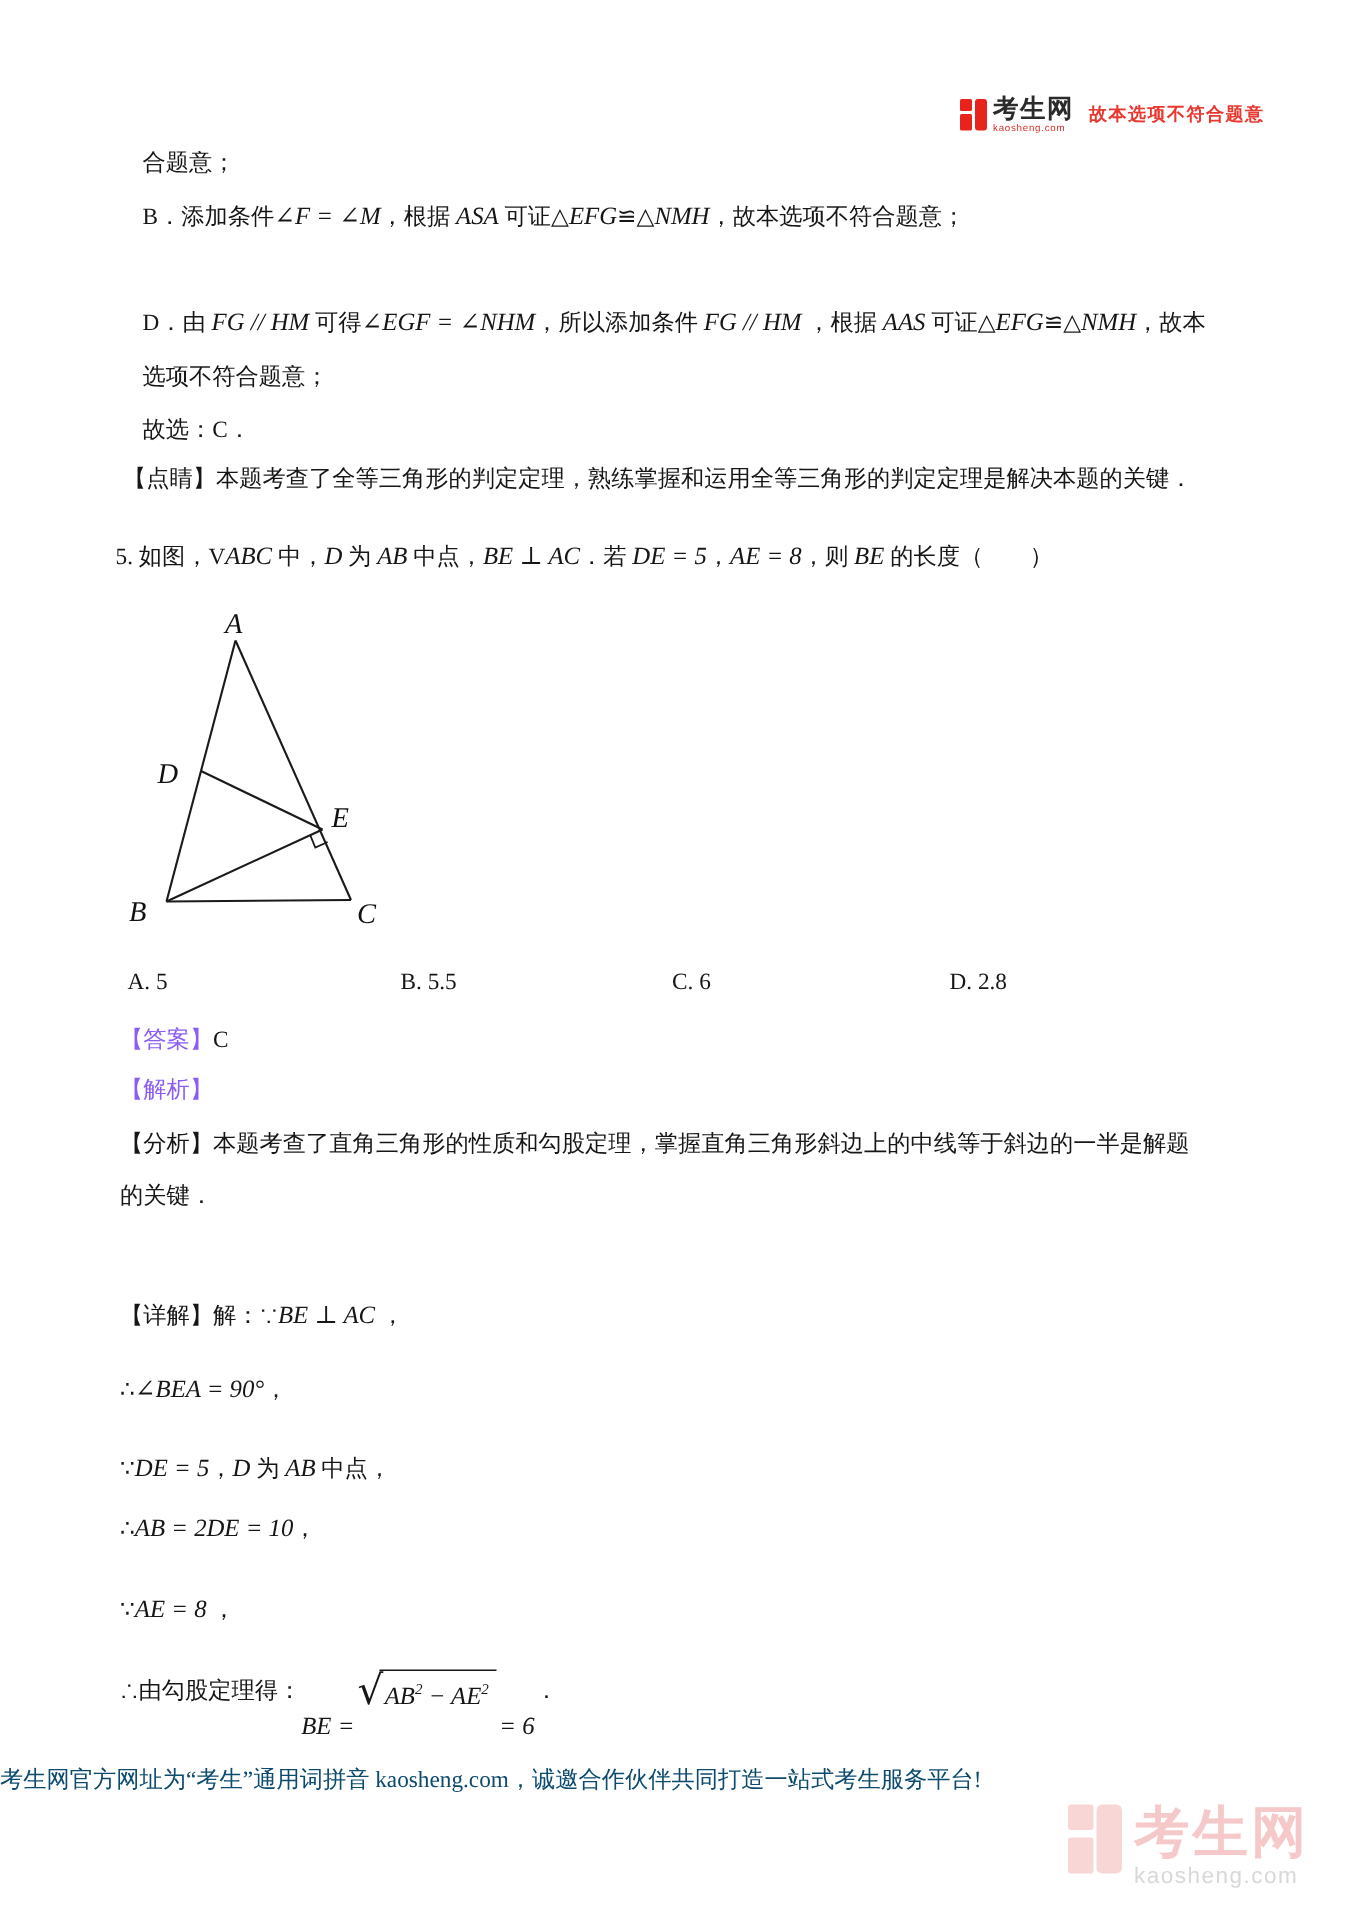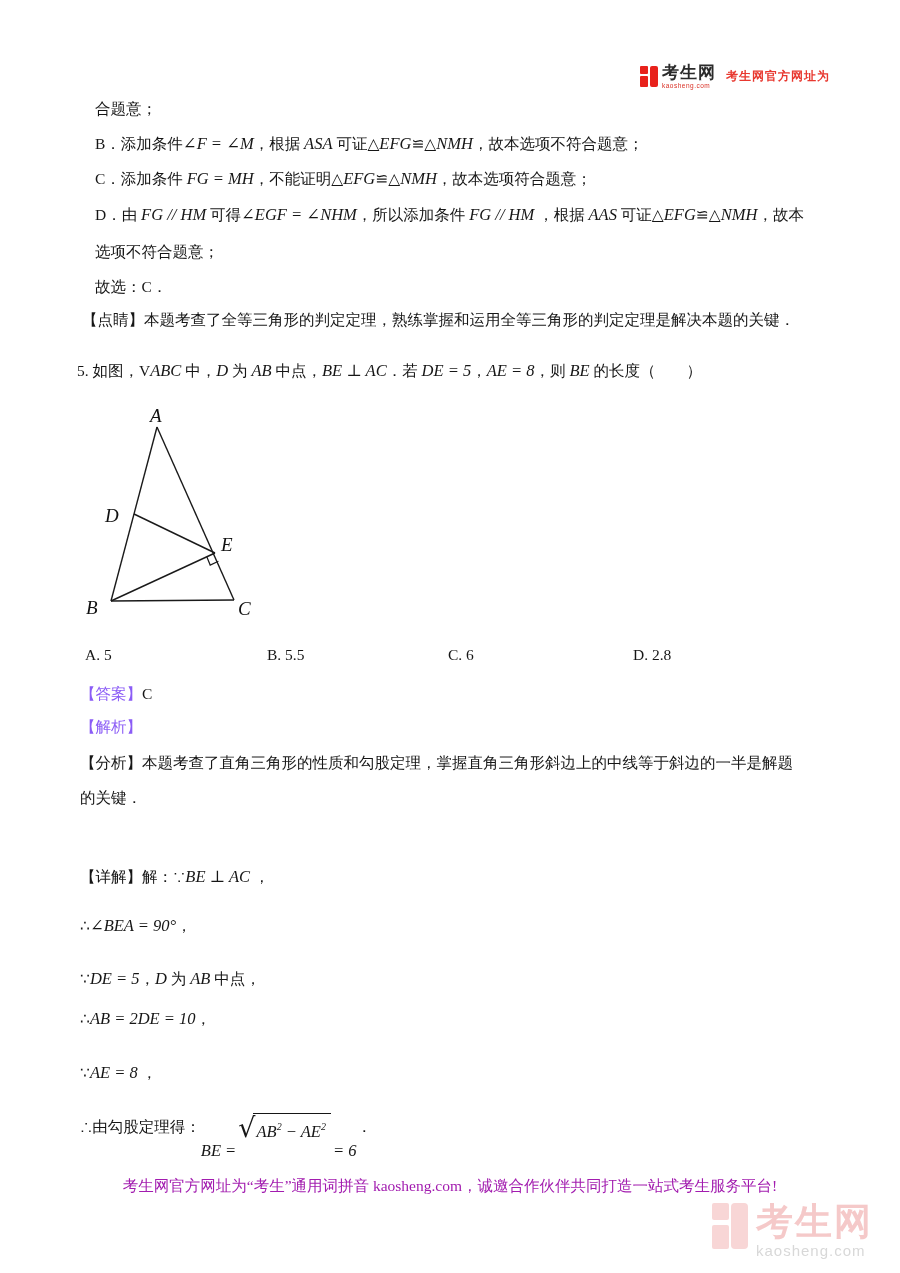--- a/index.html
+++ b/index.html
@@ -40,21 +40,21 @@
   
   .fig{position:absolute;left:75px;top:400px;}
 
   
   .formula-line{position:absolute;left:80px;top:1093px;display:flex;align-items:center;font-size:15.5px;white-space:nowrap;}
   .sqrt{display:inline-flex;align-items:flex-start;margin:0 2px;}
   .rad-sign{font-size:27px;line-height:27px;font-family:"DejaVu Sans","Liberation Sans",sans-serif;font-weight:normal;transform:translateY(1px);}
   .radicand{border-top:1.4px solid #161616;padding:3px 5px 0 3px;margin-left:-2px;font-size:16px;line-height:20px;}
 
   
-  .footer{position:absolute;left:0;top:1176px;width:100%;text-align:center;font-size:15.5px;color:#a21caf;}
+  .footer{position:absolute;left:0;top:1176px;width:100%;font-size:15.5px;color:#0c4a6e;}
 
   
   .wm{position:absolute;left:712px;top:1203px;display:flex;align-items:flex-start;}
   .wm .mark{transform:scale(1);}
   .wm .colL{display:flex;flex-direction:column;gap:5px;}
   .wm .sq1{width:17px;height:17px;background:#f8d6d6;border-radius:2px;}
   .wm .sq2{width:17px;height:24px;background:#f8d6d6;border-radius:2px;}
   .wm .bar{width:17px;height:46px;background:#f8d6d6;border-radius:4px;}
   .wm-name{margin-left:8px;display:flex;flex-direction:column;line-height:1;}
   .wm-cn{font-size:37px;font-weight:bold;color:#f5c9c9;letter-spacing:2px;font-family:"Liberation Sans",sans-serif;}
@@ -70,26 +70,25 @@
       <div class="colL">
           <div class="sq1"></div>
           <div class="sq2"></div>
         </div>
       <div class="bar"></div>
     </div>
     <div class="hdr-name">
       <span class="hdr-cn">考生网</span>
       <span class="hdr-dom">kaosheng.com</span>
     </div>
-    <span class="hdr-tag">考生网官方网址为</span>
+    <span class="hdr-tag">故本选项不符合题意</span>
   </div>
 
   <div class="line" style="left:95px;top:98px"><span class="seg-cn">合题意；</span></div>
   <div class="line" style="left:95px;top:133px"><span class="seg-cn">B．添加条件</span><span class="seg-m">∠F = ∠M</span><span class="seg-cn">，根据 </span><span class="seg-m">ASA</span><span class="seg-cn"> 可证△</span><span class="seg-m">EFG</span><span class="seg-cn">≌△</span><span class="seg-m">NMH</span><span class="seg-cn">，故本选项不符合题意；</span></div>
-  <div class="line" style="left:95px;top:168px"><span class="seg-cn">C．添加条件 </span><span class="seg-m">FG = MH</span><span class="seg-cn">，不能证明△</span><span class="seg-m">EFG</span><span class="seg-cn">≌△</span><span class="seg-m">NMH</span><span class="seg-cn">，故本选项符合题意；</span></div>
   <div class="line" style="left:95px;top:204px"><span class="seg-cn">D．由 </span><span class="seg-m">FG // HM</span><span class="seg-cn"> 可得</span><span class="seg-m">∠EGF = ∠NHM</span><span class="seg-cn">，所以添加条件 </span><span class="seg-m">FG // HM</span><span class="seg-cn"> ，根据 </span><span class="seg-m">AAS</span><span class="seg-cn"> 可证△</span><span class="seg-m">EFG</span><span class="seg-cn">≌△</span><span class="seg-m">NMH</span><span class="seg-cn">，故本</span></div>
   <div class="line" style="left:95px;top:241px"><span class="seg-cn">选项不符合题意；</span></div>
   <div class="line" style="left:95px;top:276px"><span class="seg-cn">故选：C．</span></div>
   <div class="line" style="left:82px;top:309px"><span class="seg-cn">【点睛】本题考查了全等三角形的判定定理，熟练掌握和运用全等三角形的判定定理是解决本题的关键．</span></div>
 
   <div class="line" style="left:77px;top:360px"><span class="seg-cn">5. 如图，</span><span class="seg-cn">V</span><span class="seg-m">ABC</span><span class="seg-cn"> 中，</span><span class="seg-m">D</span><span class="seg-cn"> 为 </span><span class="seg-m">AB</span><span class="seg-cn"> 中点，</span><span class="seg-m">BE ⊥ AC</span><span class="seg-cn">．若 </span><span class="seg-m">DE = 5</span><span class="seg-cn">，</span><span class="seg-m">AE = 8</span><span class="seg-cn">，则 </span><span class="seg-m">BE</span><span class="seg-cn"> 的长度（　　）</span></div>
 
   <svg class="fig" width="225" height="240" viewBox="75 400 225 240">
     <g stroke="#1a1a1a" stroke-width="1.4" fill="none">
       <path d="M157 427 L111 601"></path>

